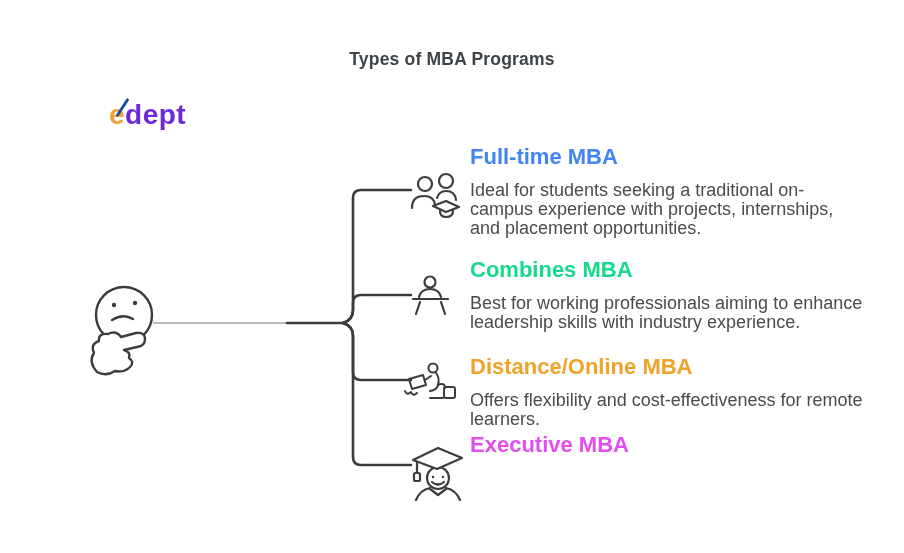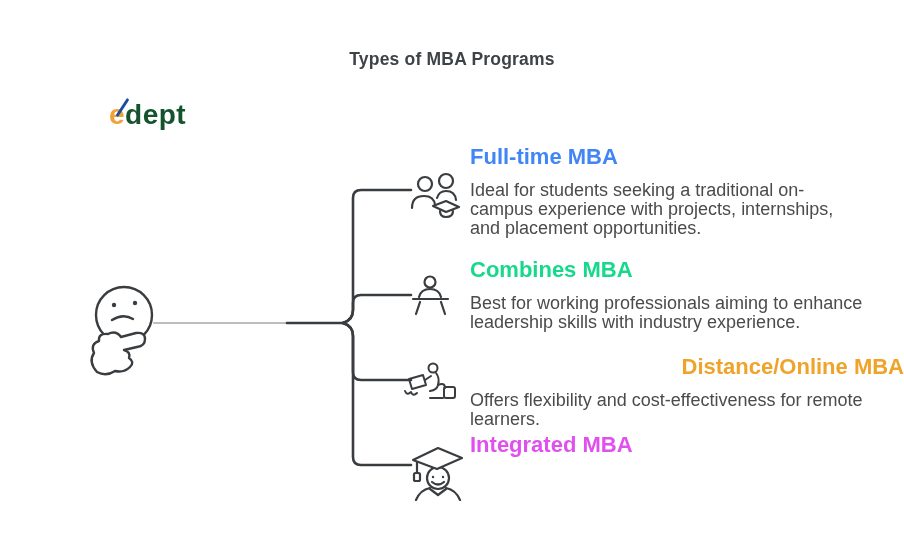--- a/index.html
+++ b/index.html
@@ -23,21 +23,21 @@
   }
   .logo {
     position: absolute;
     top: 100px; left: 109px;
     font-size: 28px;
     font-weight: 700;
     letter-spacing: 0.5px;
     line-height: 30px;
   }
   .logo .logo-e { color: #f0a137; }
-  .logo .logo-rest { color: #14532d; }
+  .logo .logo-rest { color: #6d28d9; }
   .logo .logo-slash {
     position: absolute;
     left: 12px; top: -3px;
     width: 3px; height: 21px;
     background: #1d4e9e;
     border-radius: 2px;
     transform: rotate(33deg);
   }
   svg.diagram {
     position: absolute;
@@ -147,23 +147,23 @@
     <h2 style="color: rgb(66, 133, 244);">Full-time MBA</h2>
     <p>Ideal for students seeking a traditional on-campus experience with projects, internships, and placement opportunities.</p>
   </section>
 
   <section class="branch branch-1">
     <h2 style="color: rgb(23, 217, 139);">Combines MBA</h2>
     <p>Best for working professionals aiming to enhance leadership skills with industry experience.</p>
   </section>
 
   <section class="branch branch-2">
-    <h2 style="color: rgb(240, 163, 42); text-align: right;">Distance/Online MBA</h2>
+    <h2 style="color: rgb(240, 163, 42);">Distance/Online MBA</h2>
     <p>Offers flexibility and cost-effectiveness for remote learners.</p>
   </section>
 
   <section class="branch branch-3">
-    <h2 style="color: rgb(225, 79, 239);">Integrated MBA</h2>
+    <h2 style="color: rgb(225, 79, 239);">Executive MBA</h2>
   </section>
 
   <div class="watermark">.. · .... ·· · ·. .. ·</div>
 
 </div>
 
 </body></html>

